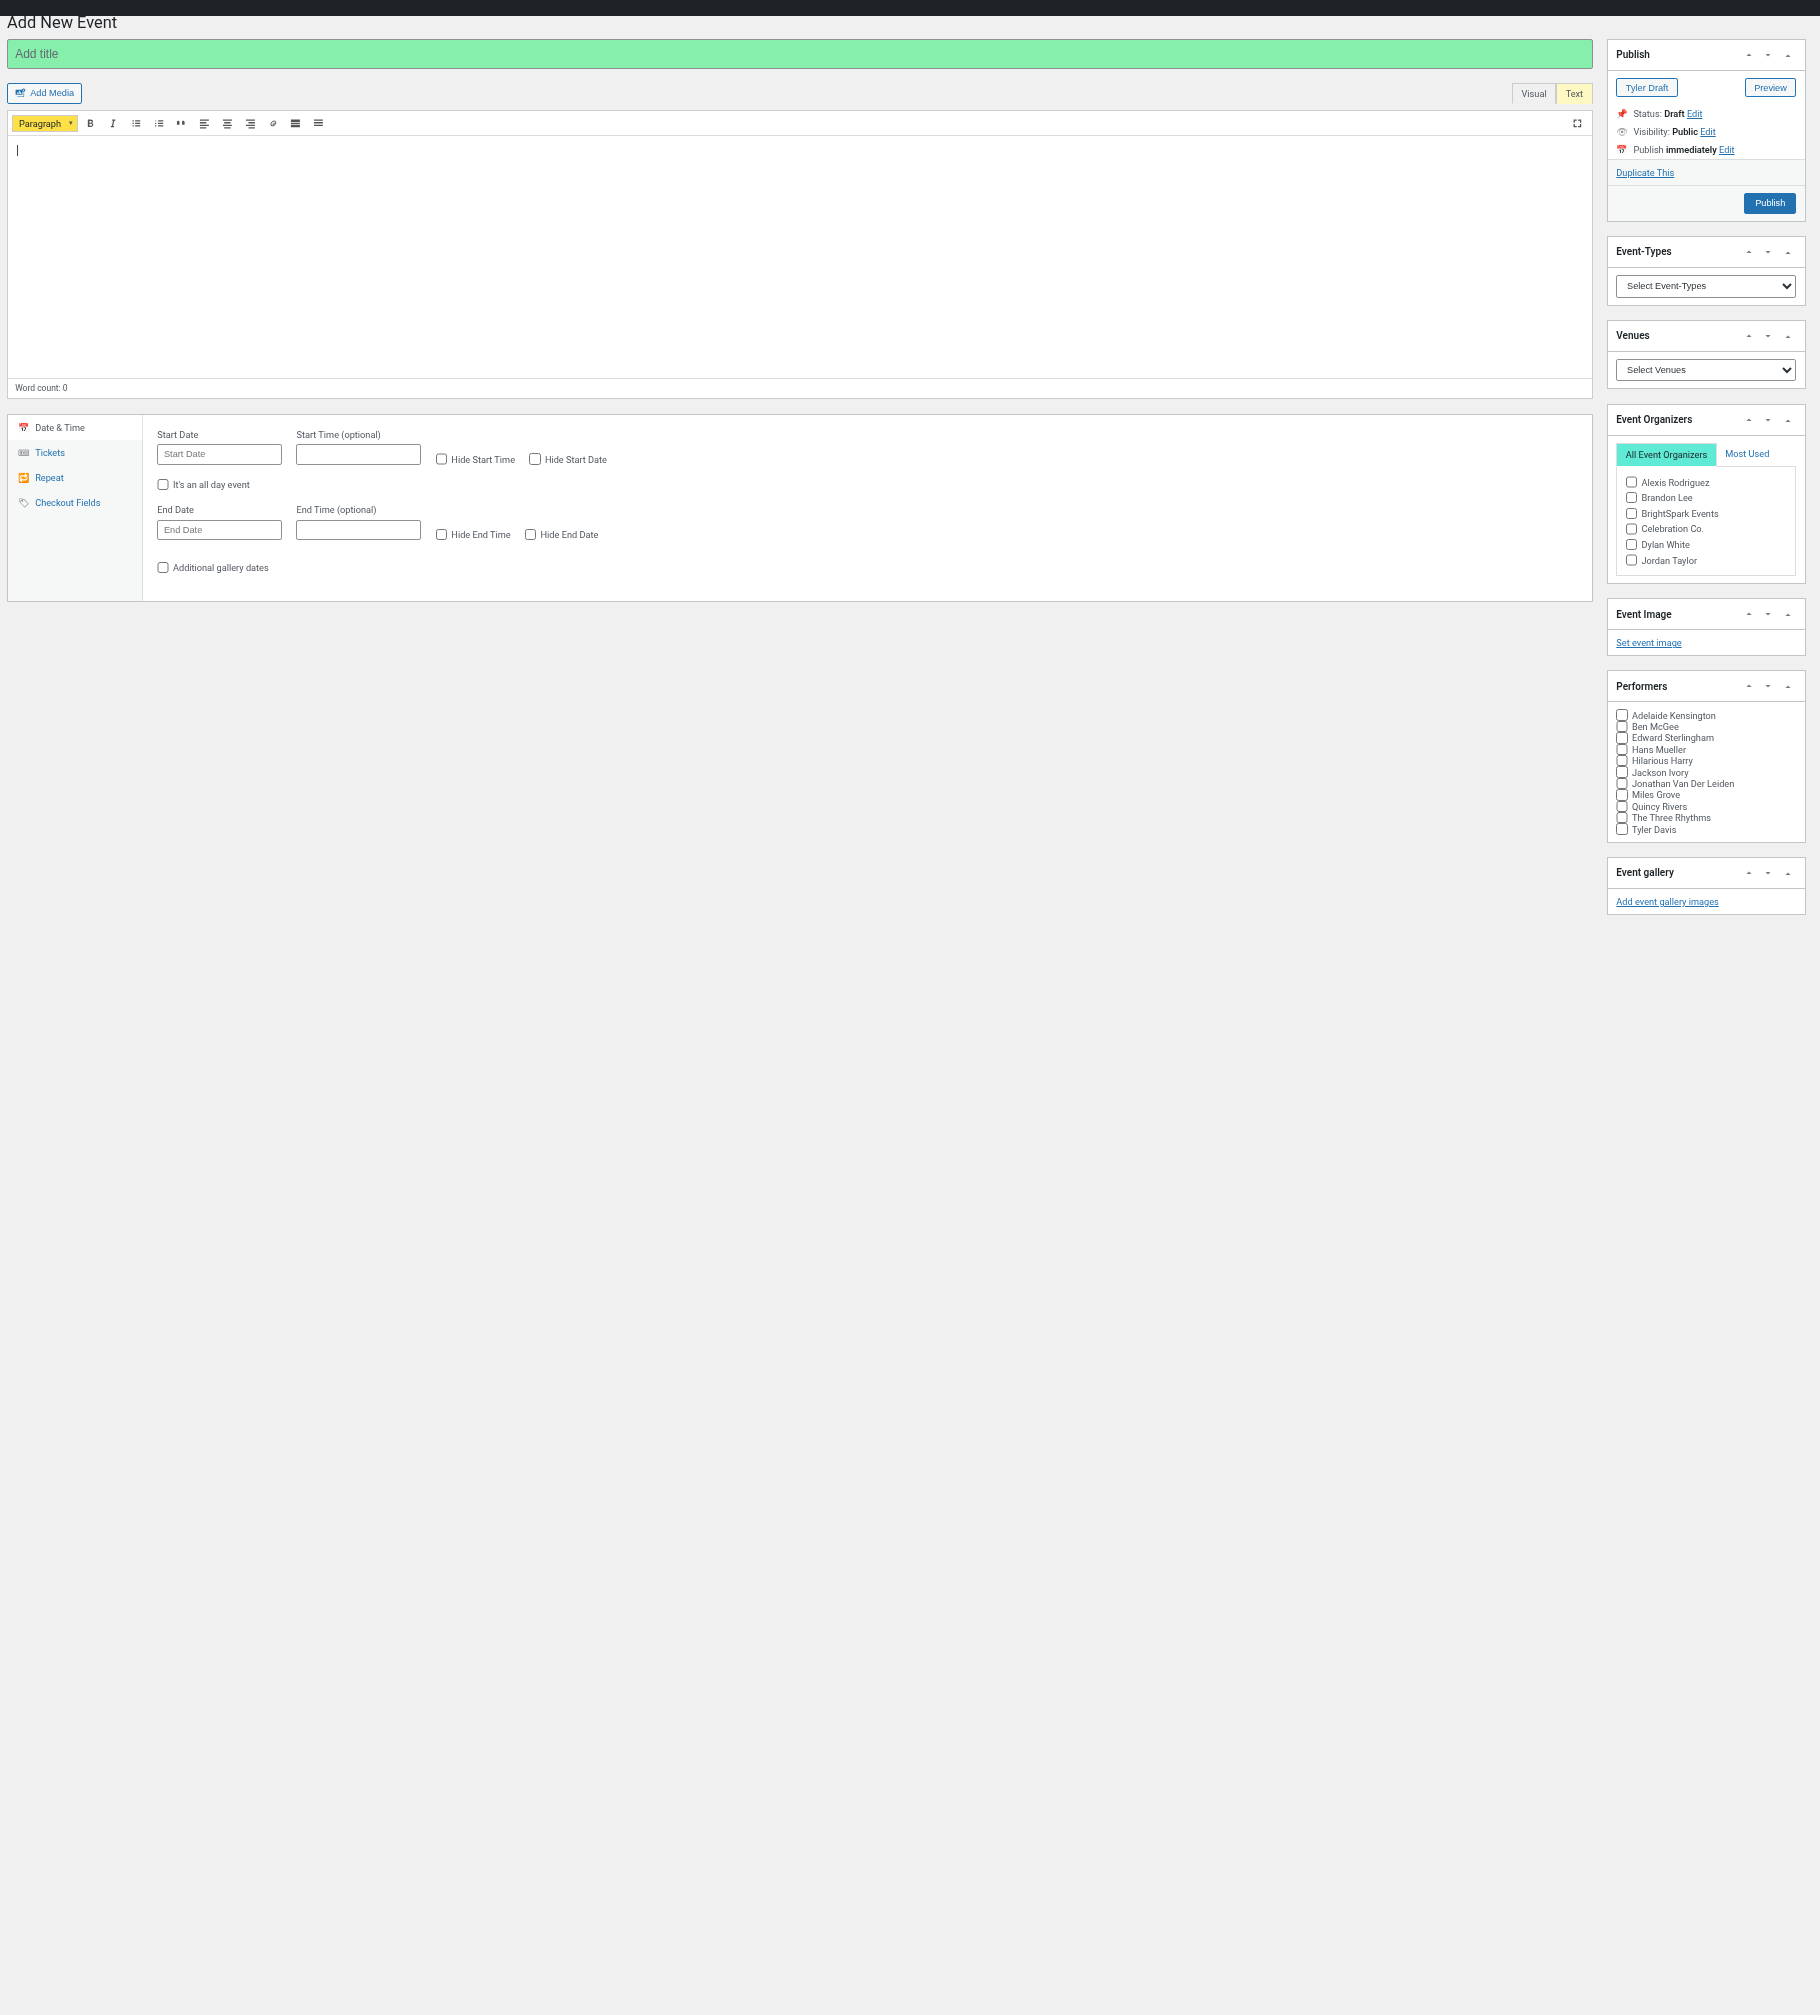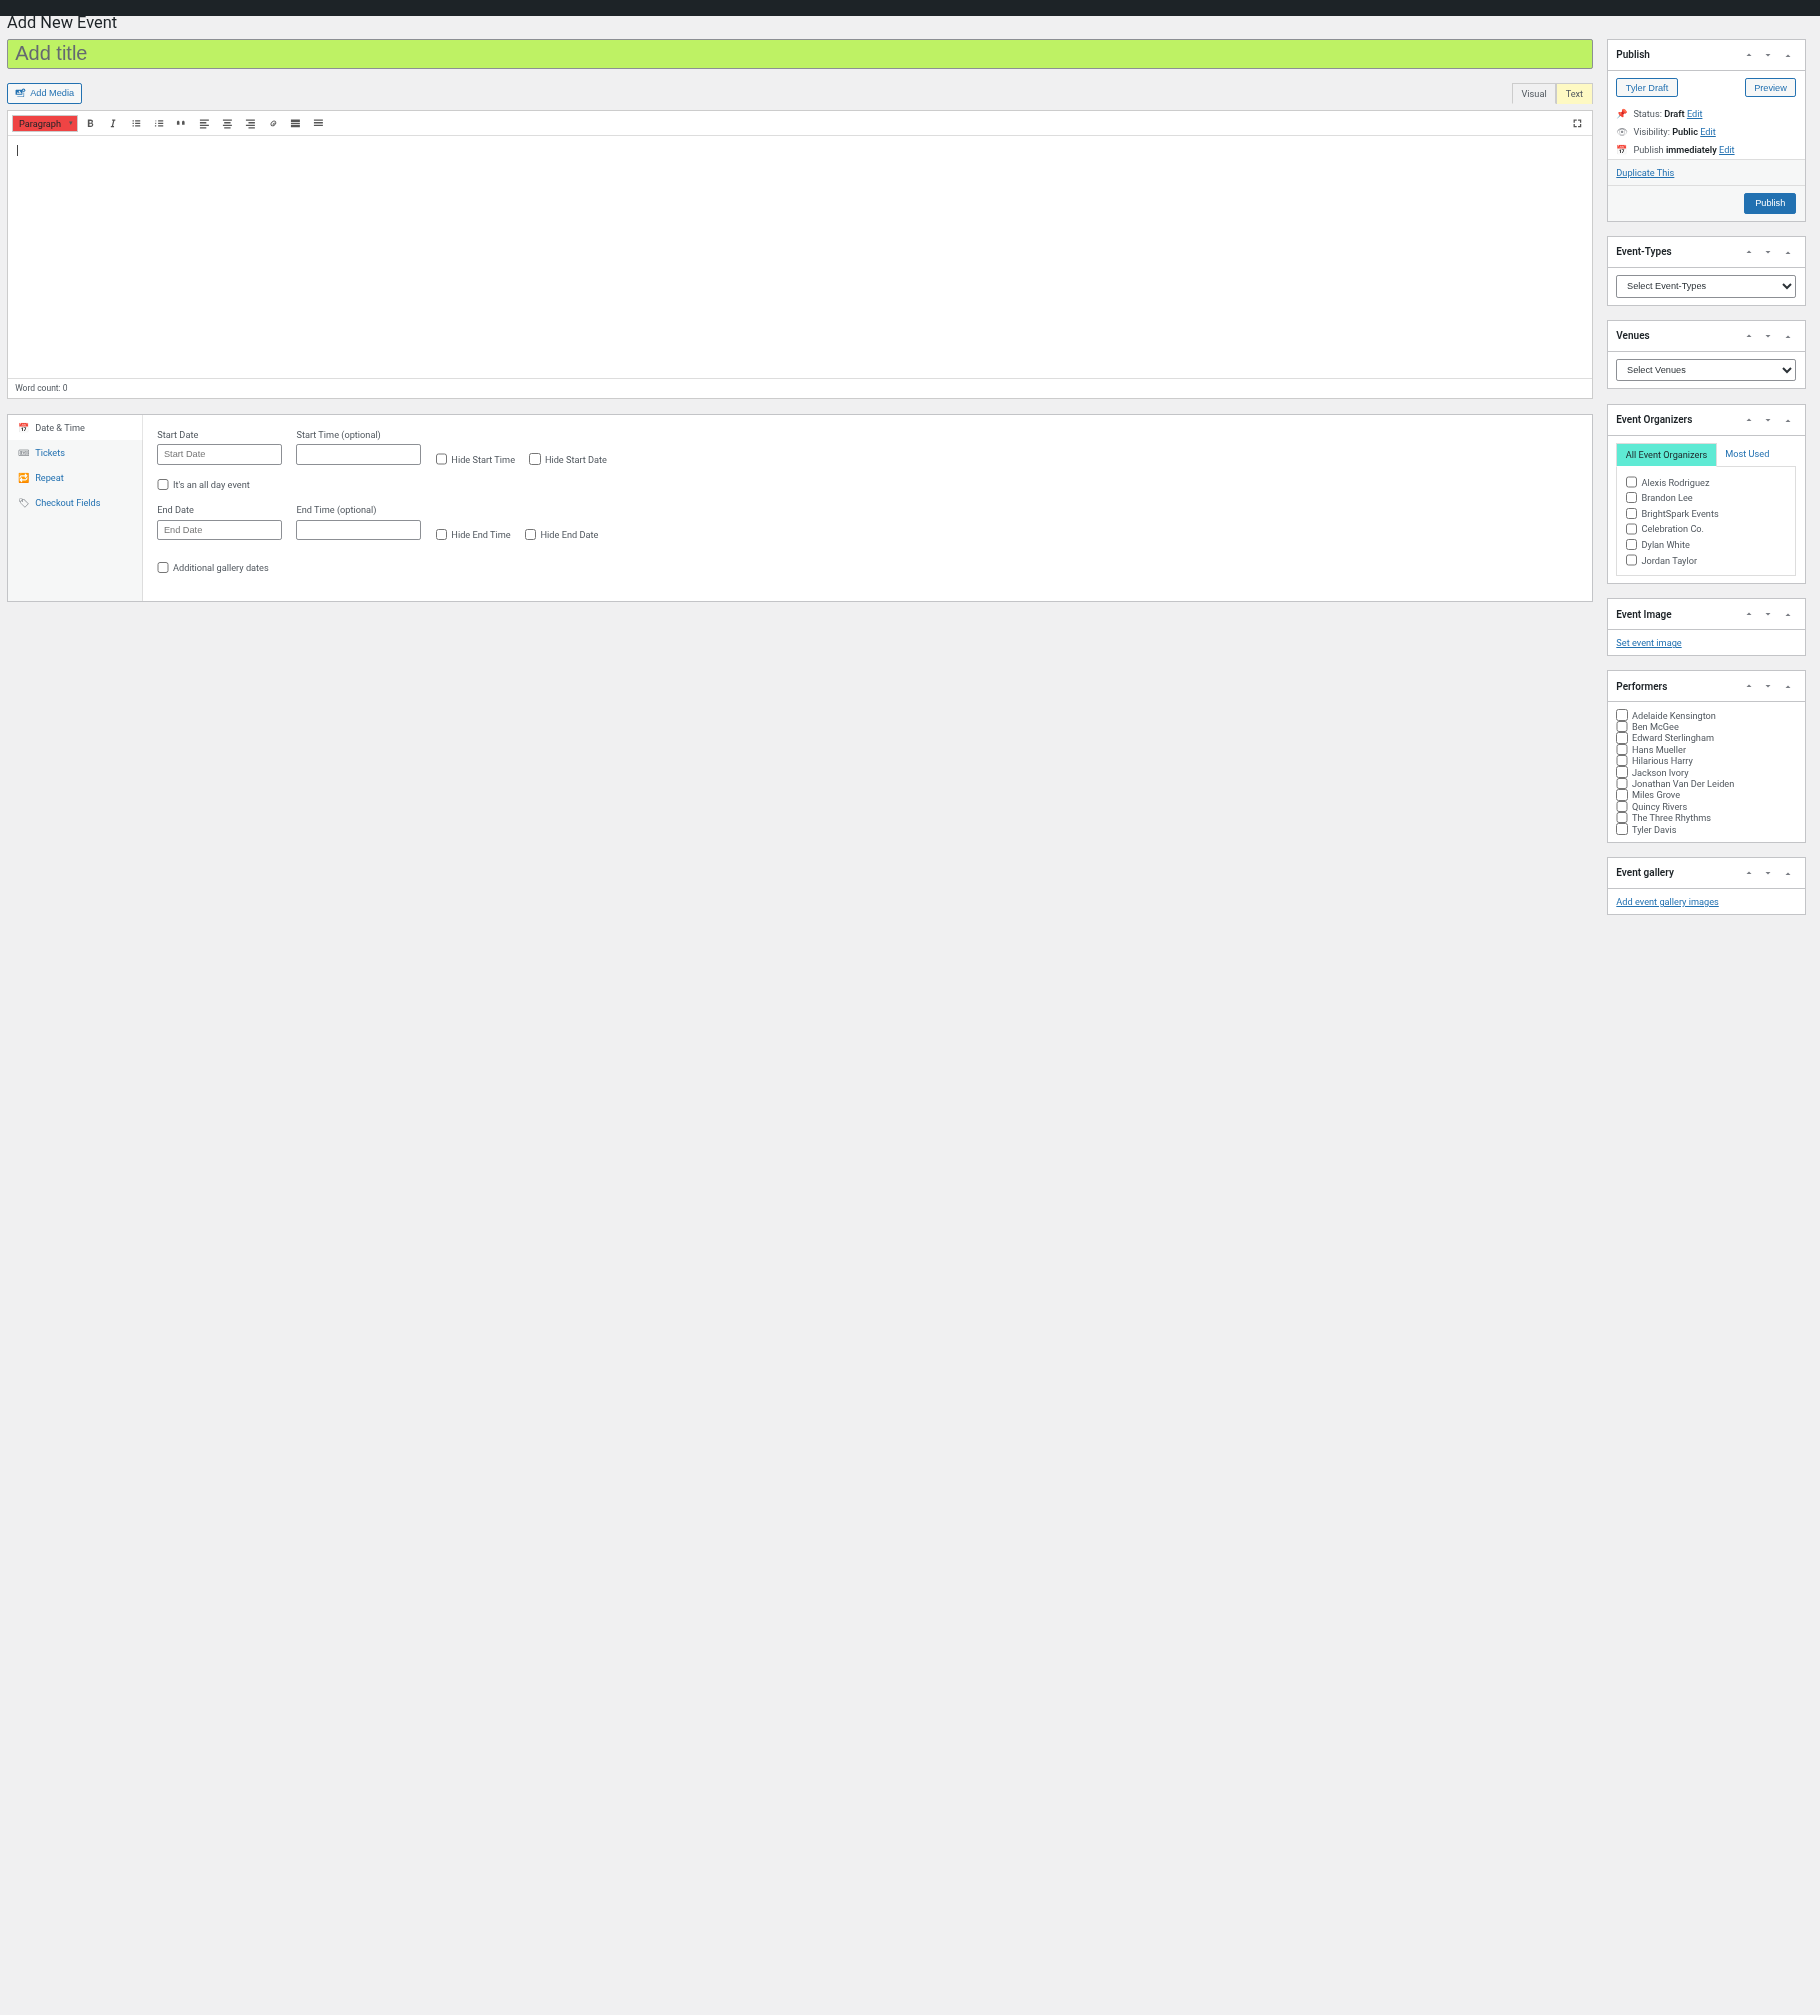--- a/index.html
+++ b/index.html
@@ -25,25 +25,25 @@
       color: #1d2327;
     }
     .layout { display: flex; gap: 14.2px; }
     .main { flex: 1; min-width: 0; }
     .side { width: 199px; flex-shrink: 0; }
 
     
     .title-input {
       width: 100%;
       height: 30px;
-      font-size: 20px;
+      font-size: 12px;
       padding: 2.1px 7.1px;
       border: 0.7px solid #8c8f94;
       border-radius: 2.1px;
-      background: #bef264;
+      background: #86efac;
       color: #2c3338;
     }
     .title-input::placeholder { color: #646970; }
 
     
     .editor-wrap { margin-top: 14.2px; }
     .editor-toolbar-top {
       display: flex;
       align-items: center;
       justify-content: space-between;
@@ -87,21 +87,21 @@
     .tinymce-toolbar {
       display: flex;
       align-items: center;
       gap: 2.8px;
       padding: 2.8px 4.3px;
       border-bottom: 0.7px solid #ddd;
       background: #fff;
     }
     .para-select {
       border: 0.7px solid #ccc;
-      background: #ef4444;
+      background: #fde047;
       padding: 2.1px 15.7px 2.1px 5.7px;
       font-size: 9.2px;
       border-radius: 0;
       position: relative;
       cursor: pointer;
       display: inline-flex;
       align-items: flex-start;
     }
     .para-select::after {
       content: "▾";

